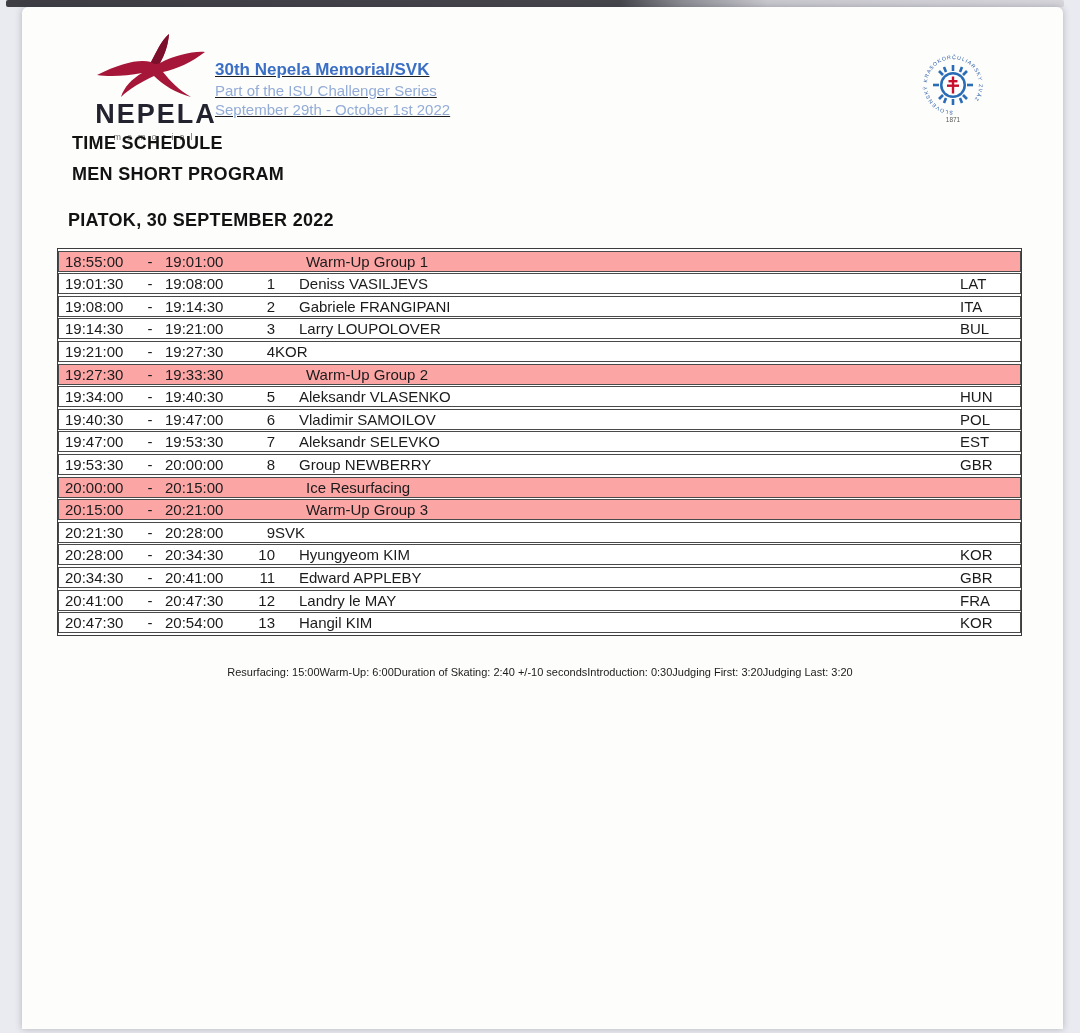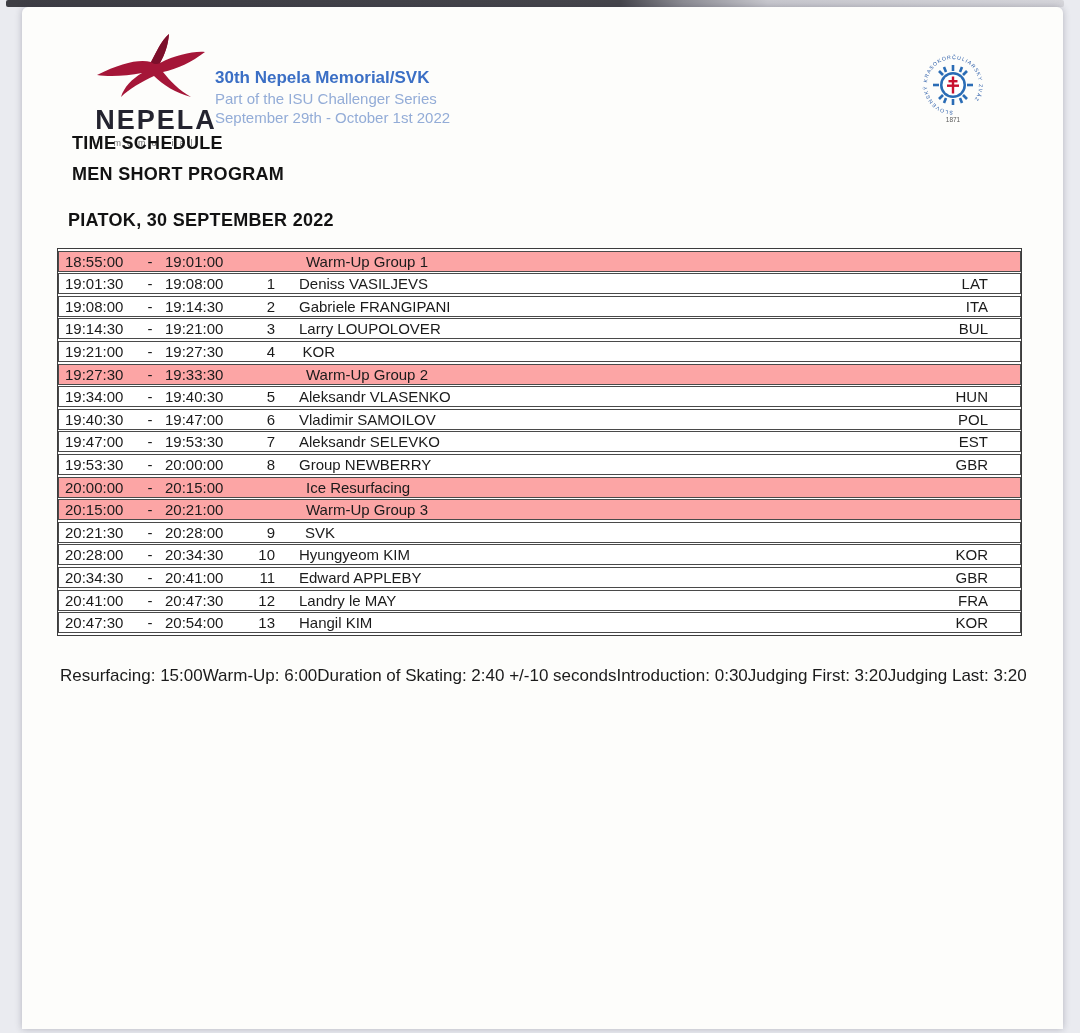--- a/index.html
+++ b/index.html
@@ -15,23 +15,23 @@
     border-radius:2px;
   }
   .doc{
     position:absolute;left:22px;top:7px;width:1041px;height:1022px;
     background:#fdfdfb;border-radius:6px 6px 0 0;
     box-shadow:0 0 7px rgba(40,40,60,.28);
   }
   
   .nepela{position:absolute;left:56px;top:24px;width:156px;text-align:center;}
   .nepela svg{display:block;margin:0 auto;}
-  .nepela-name{font-size:27px;font-weight:600;letter-spacing:2px;color:#23232f;line-height:1;margin-top:10px;}
+  .nepela-name{font-size:27px;font-weight:600;letter-spacing:2px;color:#23232f;line-height:1;margin-top:4px;}
   .nepela-sub{font-size:9px;letter-spacing:6px;color:#6f6f6f;margin-top:4px;}
-  .event-block{position:absolute;left:193px;top:60px;}
+  .event-block{position:absolute;left:193px;top:52px;text-decoration:underline;}
   .event-title{font-size:17px;font-weight:bold;color:#3b6fc5;line-height:22px;}
   .event-sub{font-size:15px;color:#93acd7;line-height:19px;}
   .isu-logo{position:absolute;left:822px;top:46px;}
   .svk-logo{position:absolute;left:893px;top:42px;text-align:center;}
   
   .h-main{position:absolute;left:50px;font-size:18px;font-weight:bold;color:#121212;letter-spacing:.3px;}
   .h-title{top:126px;}
   .h-segment{top:157px;}
   .h-date{top:203px;left:46px;}
   
@@ -47,26 +47,26 @@
     padding-left:6px;font-size:15px;background:#fff;
     box-sizing:content-box;white-space:nowrap;
   }
   .row.group{background:#fca5a5;}
   .t-start{width:70px;text-align:left;}
   .t-dash{width:30px;text-align:center;}
   .t-end{width:90px;text-align:left;}
   .c-num{width:20px;text-align:right;}
   .c-name{flex:1;margin-left:24px;overflow:hidden;}
   .row.group .c-name{margin-left:31px;}
-  .c-nation{width:60px;text-align:right;padding-right:32px;}
+  .c-nation{width:60px;}
   
   .footnote{
     position:absolute;left:38px;top:659px;width:960px;
-    display:flex;justify-content:flex-start;
-    font-size:17px;color:#1b1b1b;white-space:nowrap;
+    display:flex;justify-content:center;
+    font-size:11px;color:#1b1b1b;white-space:nowrap;
   }
 </style>
 </head>
 <body>
 
 <div class="top-band"></div>
 
 <div class="doc">
 
   <div class="nepela">

